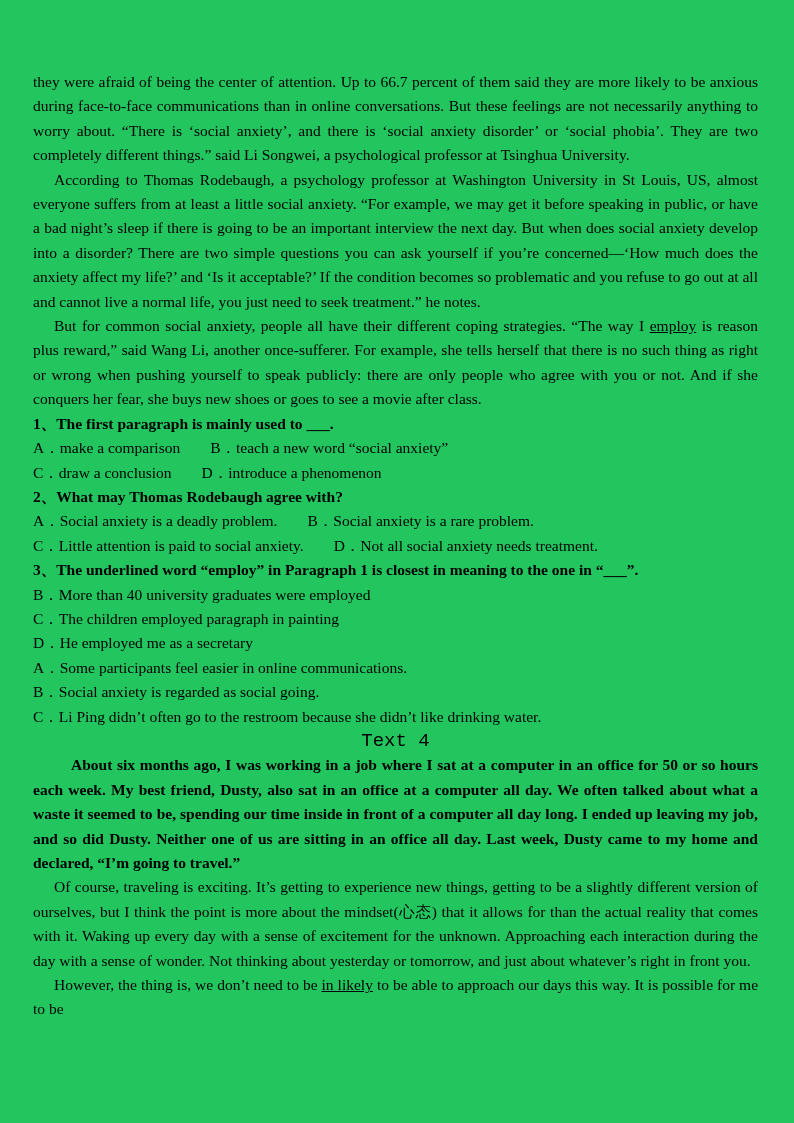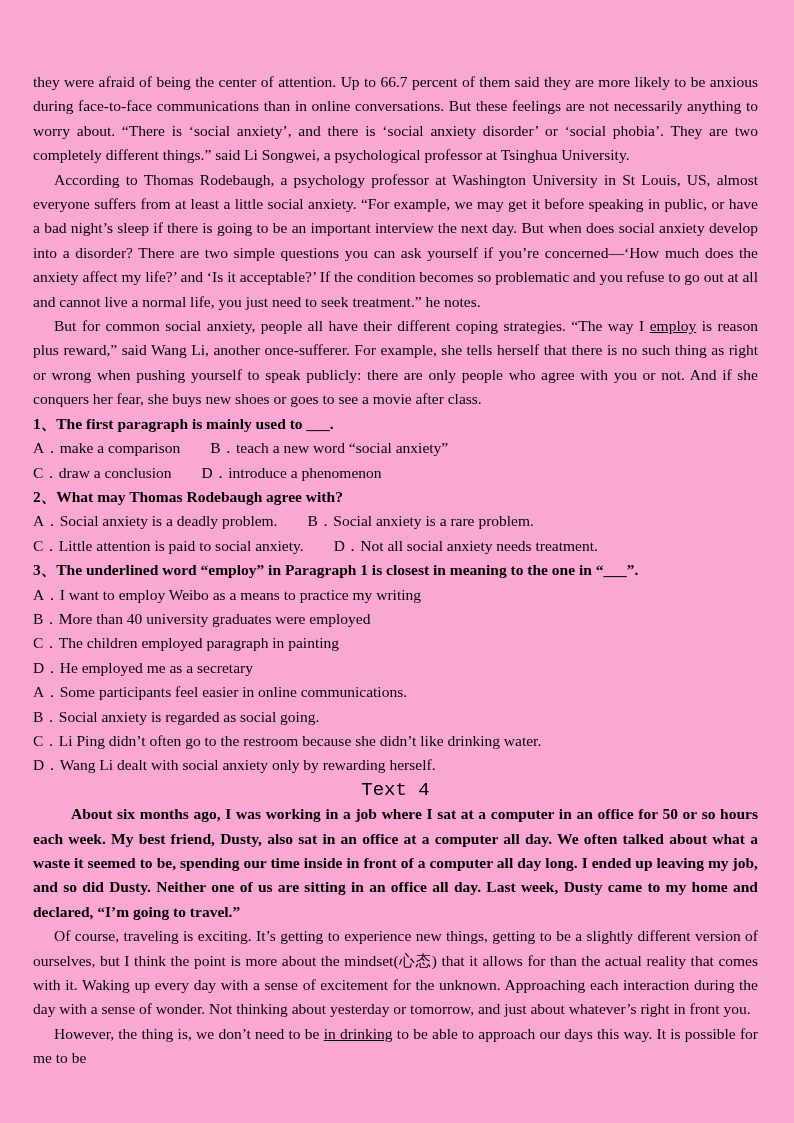--- a/index.html
+++ b/index.html
@@ -5,21 +5,21 @@
   html, body {
     margin: 0;
     padding: 0;
     background: #ffffff;
   }
   .page {
     position: relative;
     width: 794px;
     height: 1123px;
     box-sizing: border-box;
-    background: #f9a8d4;
+    background: #22c55e;
     padding: 70px 36px 0 33px;
     font-family: "Liberation Serif", serif;
     font-size: 15.5px;
     line-height: 24.4px;
     color: #000000;
     overflow: hidden;
   }
   .para {
     margin: 0;
     text-align: justify;
@@ -61,46 +61,40 @@
   <div class="qline"><span>2、</span><span>What may Thomas Rodebaugh agree with?</span></div>
   <div class="opt-row">
     <span class="opt">A．Social anxiety is a deadly problem.</span><span class="opt">B．Social anxiety is a rare problem.</span>
   </div>
   <div class="opt-row">
     <span class="opt">C．Little attention is paid to social anxiety.</span><span class="opt">D．Not all social anxiety needs treatment.</span>
   </div>
 
   <div class="qline"><span>3、</span><span>The underlined word “employ” in Paragraph 1 is closest in meaning to the one in “___”.</span></div>
   <div class="opt-row">
-    <span class="opt">A．I want to employ Weibo as a means to practice my writing</span>
-  </div>
-  <div class="opt-row">
     <span class="opt">B．More than 40 university graduates were employed</span>
   </div>
   <div class="opt-row">
     <span class="opt">C．The children employed paragraph in painting</span>
   </div>
   <div class="opt-row">
     <span class="opt">D．He employed me as a secretary</span>
   </div>
 
   <div class="opt-row">
     <span class="opt">A．Some participants feel easier in online communications.</span>
   </div>
   <div class="opt-row">
     <span class="opt">B．Social anxiety is regarded as social going.</span>
   </div>
   <div class="opt-row">
     <span class="opt">C．Li Ping didn’t often go to the restroom because she didn’t like drinking water.</span>
   </div>
-  <div class="opt-row">
-    <span class="opt">D．Wang Li dealt with social anxiety only by rewarding herself.</span>
-  </div>
 
   <div class="section-heading">Text 4</div>
 
   <p class="para indent-lg">About six months ago, I was working in a job where I sat at a computer in an office for 50 or so hours each week. My best friend, Dusty, also sat in an office at a computer all day. We often talked about what a waste it seemed to be, spending our time inside in front of a computer all day long. I ended up leaving my job, and so did Dusty. Neither one of us are sitting in an office all day. Last week, Dusty came to my home and declared, “I’m going to travel.”</p>
 
   <p class="para indent">Of course, traveling is exciting. It’s getting to experience new things, getting to be a slightly different version of ourselves, but I think the point is more about the mindset(心态) that it allows for than the actual reality that comes with it. Waking up every day with a sense of excitement for the unknown. Approaching each interaction during the day with a sense of wonder. Not thinking about yesterday or tomorrow, and just about whatever’s right in front you.</p>
 
-  <p class="para indent"><span>However, the thing is, we don’t need to be </span><span class="u">in drinking</span><span> to be able to approach our days this way. It is possible for me to be</span></p>
+  <p class="para indent"><span>However, the thing is, we don’t need to be </span><span class="u">in likely</span><span> to be able to approach our days this way. It is possible for me to be</span></p>
 
 </div>
 
 </body></html>

